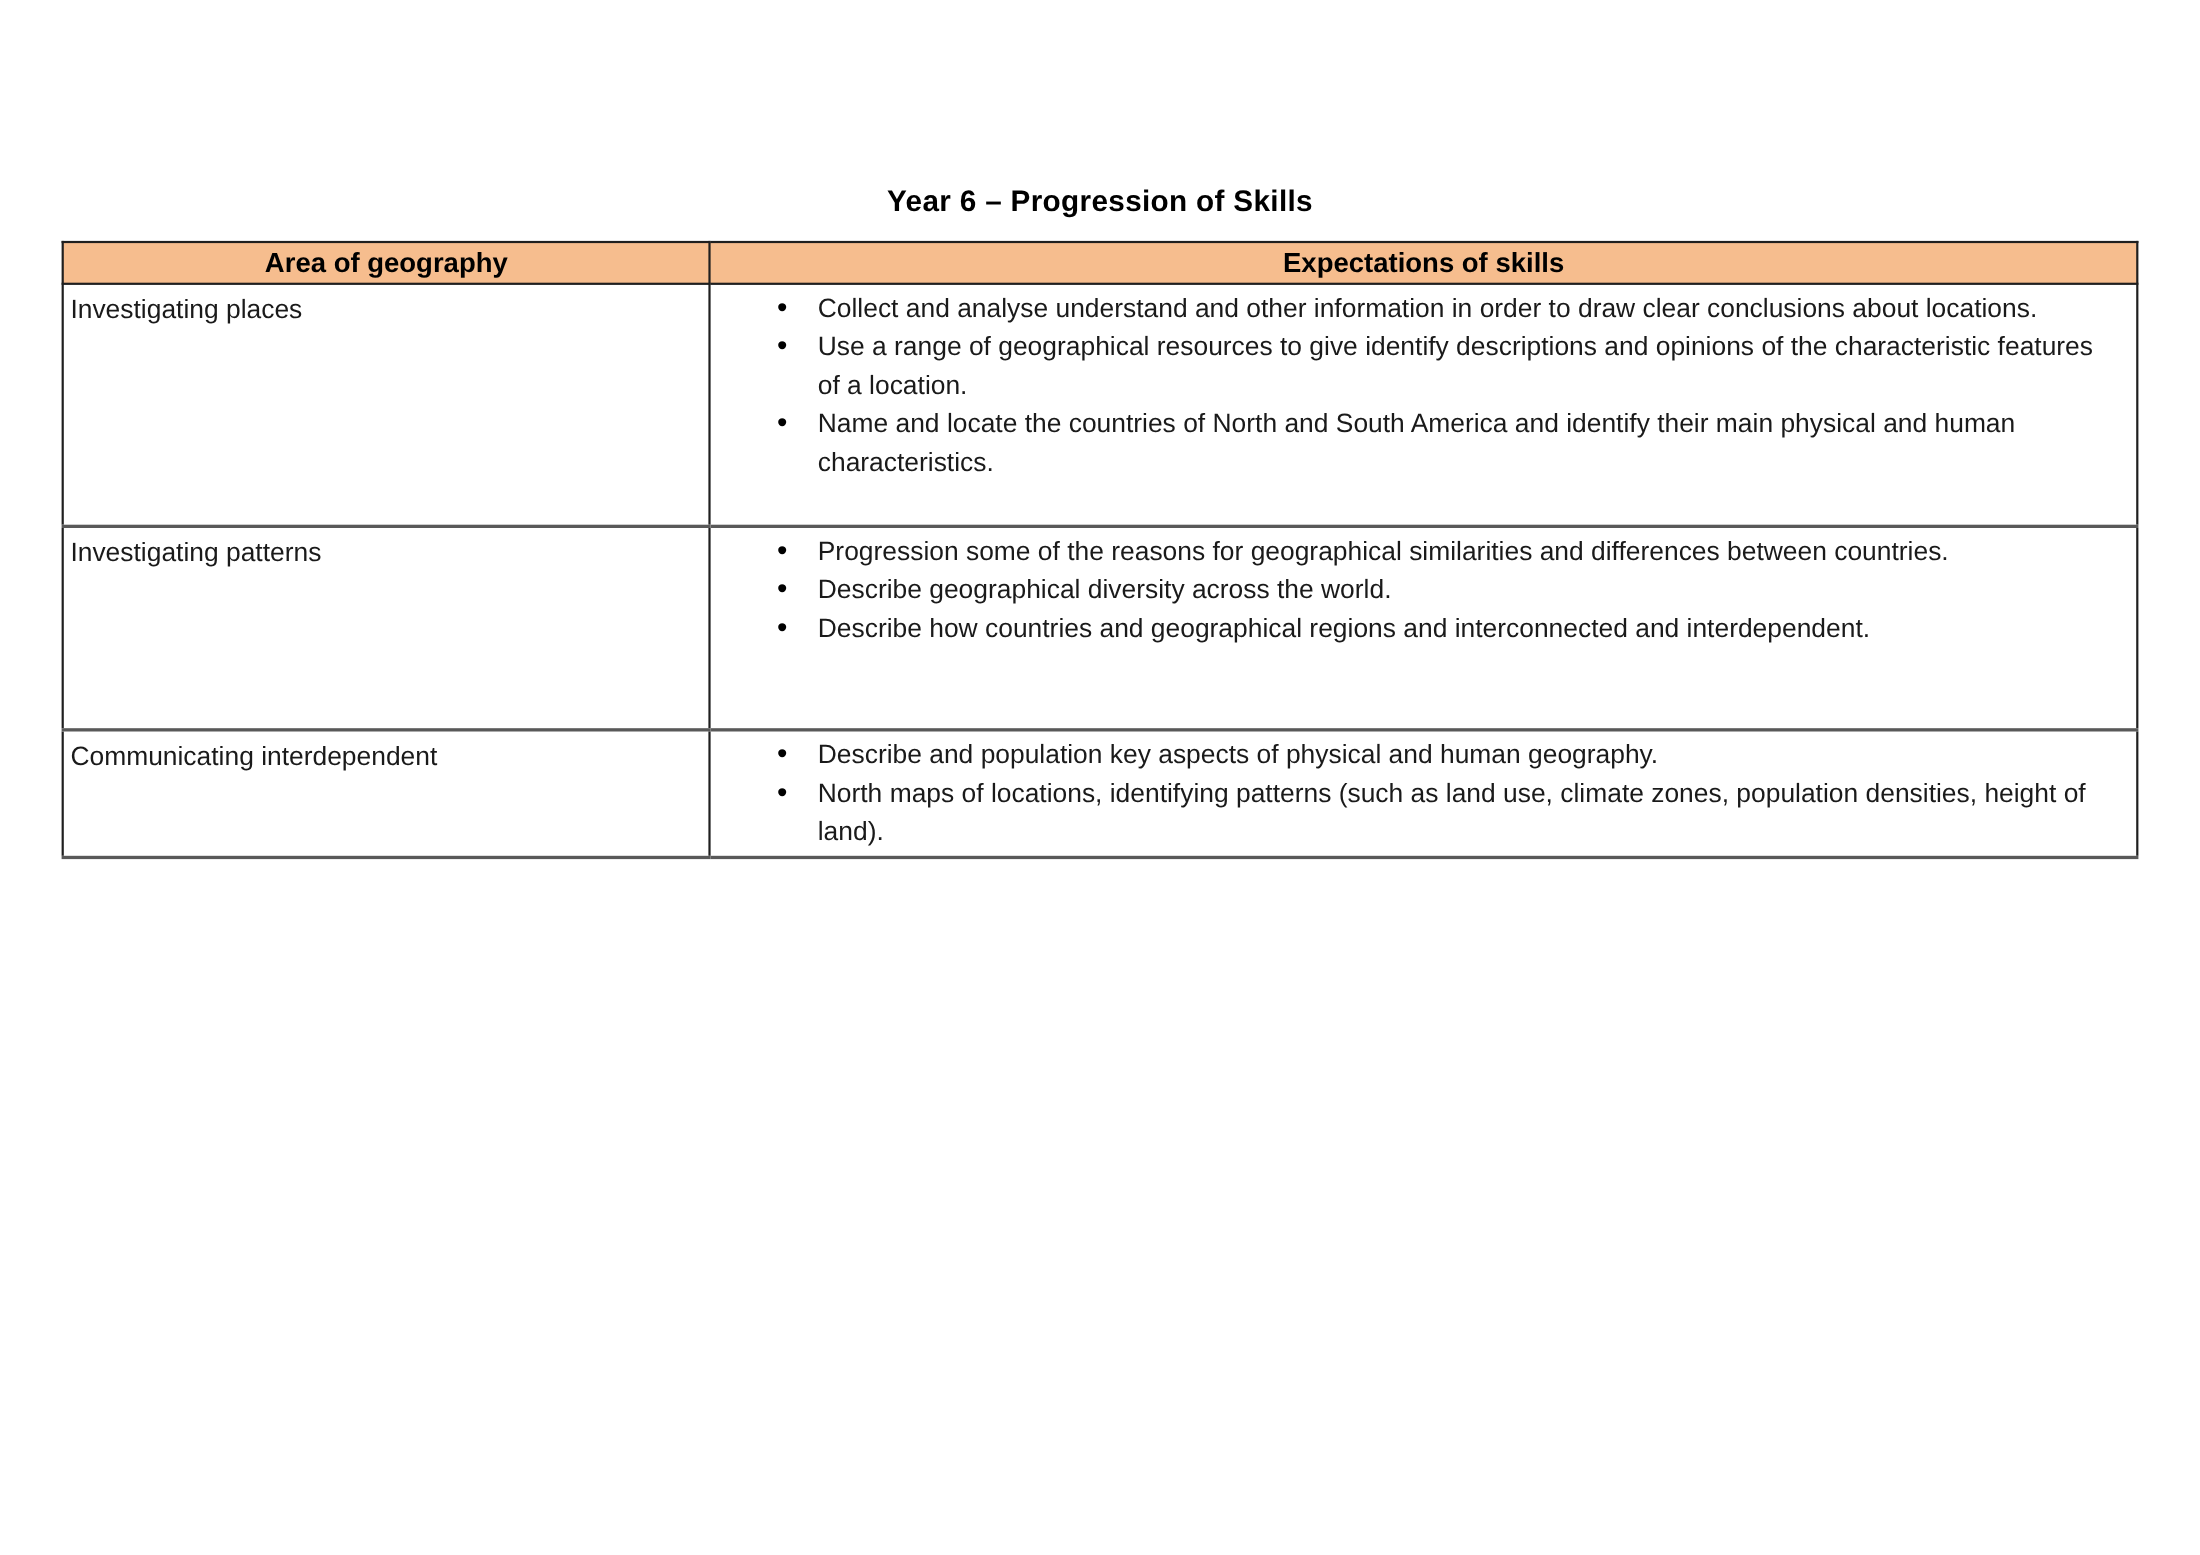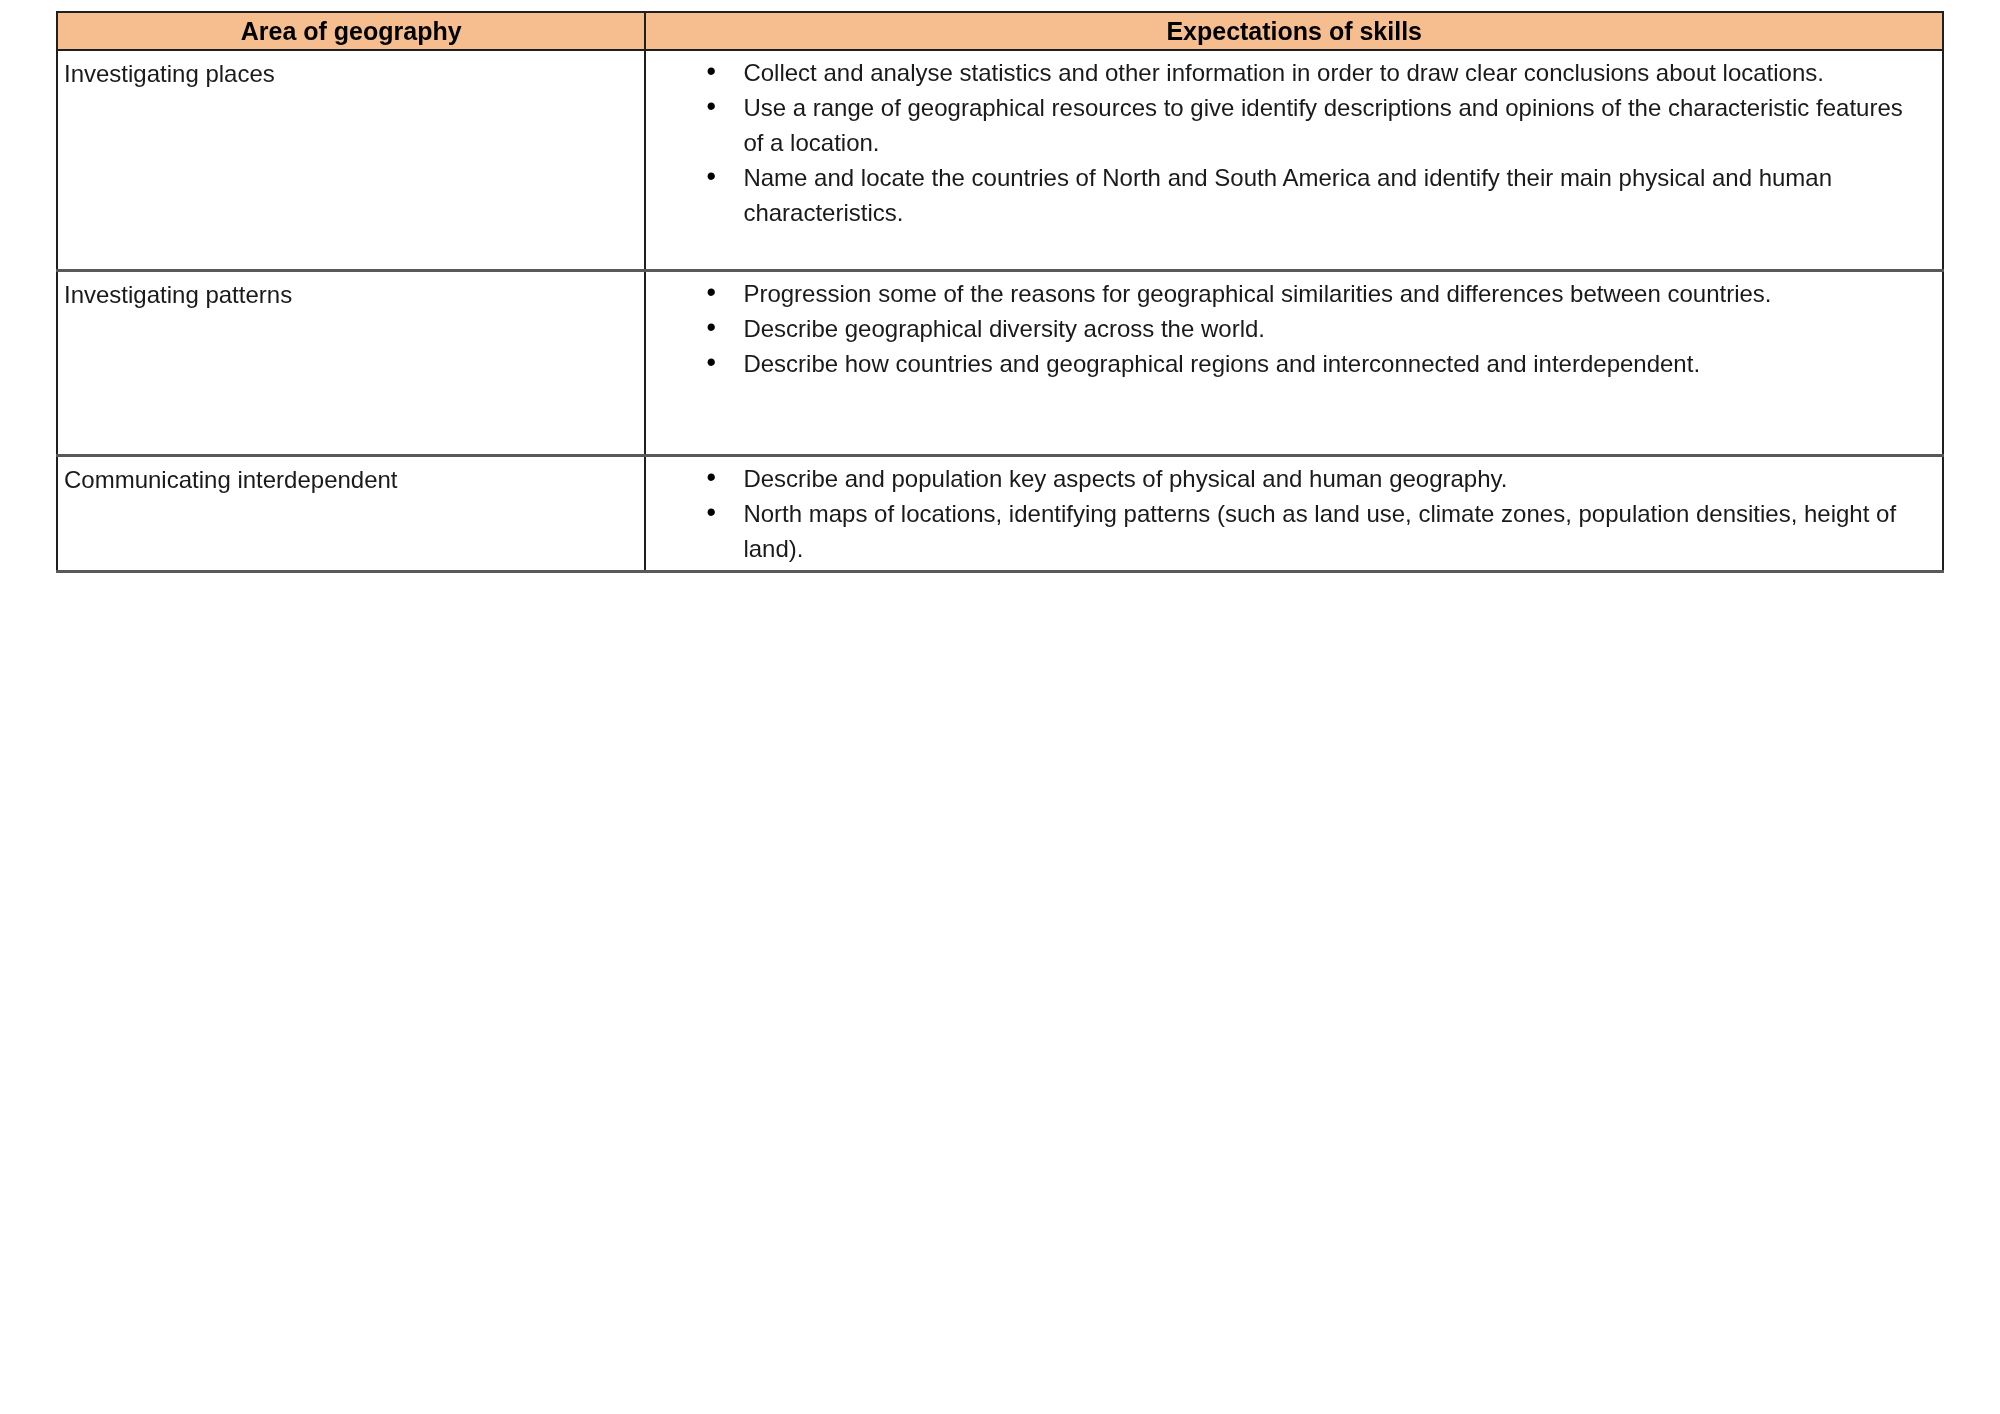--- a/index.html
+++ b/index.html
@@ -87,35 +87,36 @@
   }
   tr.row-1 td { height: 213px; }
   tr.row-2 td { height: 177px; }
   tr.row-3 td { height: 107px; }
 </style>
 </head>
 <body>
 
 <div class="page">
 
+  <div class="doc-title">Year 6 – Progression of Skills</div>
 
   <table class="skills-table">
     <thead>
       <tr>
         <th class="col-area">Area of geography</th>
         <th class="col-skills">Expectations of skills</th>
       </tr>
     </thead>
     <tbody>
 
       <tr class="row-1">
         <td class="area-cell">Investigating places</td>
         <td class="skills-cell">
           <ul>
-            <li>Collect and analyse statistics and other information in order to draw clear conclusions about locations.</li>
+            <li>Collect and analyse understand and other information in order to draw clear conclusions about locations.</li>
             <li>Use a range of geographical resources to give identify descriptions and opinions of the characteristic features of a location.</li>
             <li>Name and locate the countries of North and South America and identify their main physical and human characteristics.</li>
           </ul>
         </td>
       </tr>
 
       <tr class="row-2">
         <td class="area-cell">Investigating patterns</td>
         <td class="skills-cell">
           <ul>

